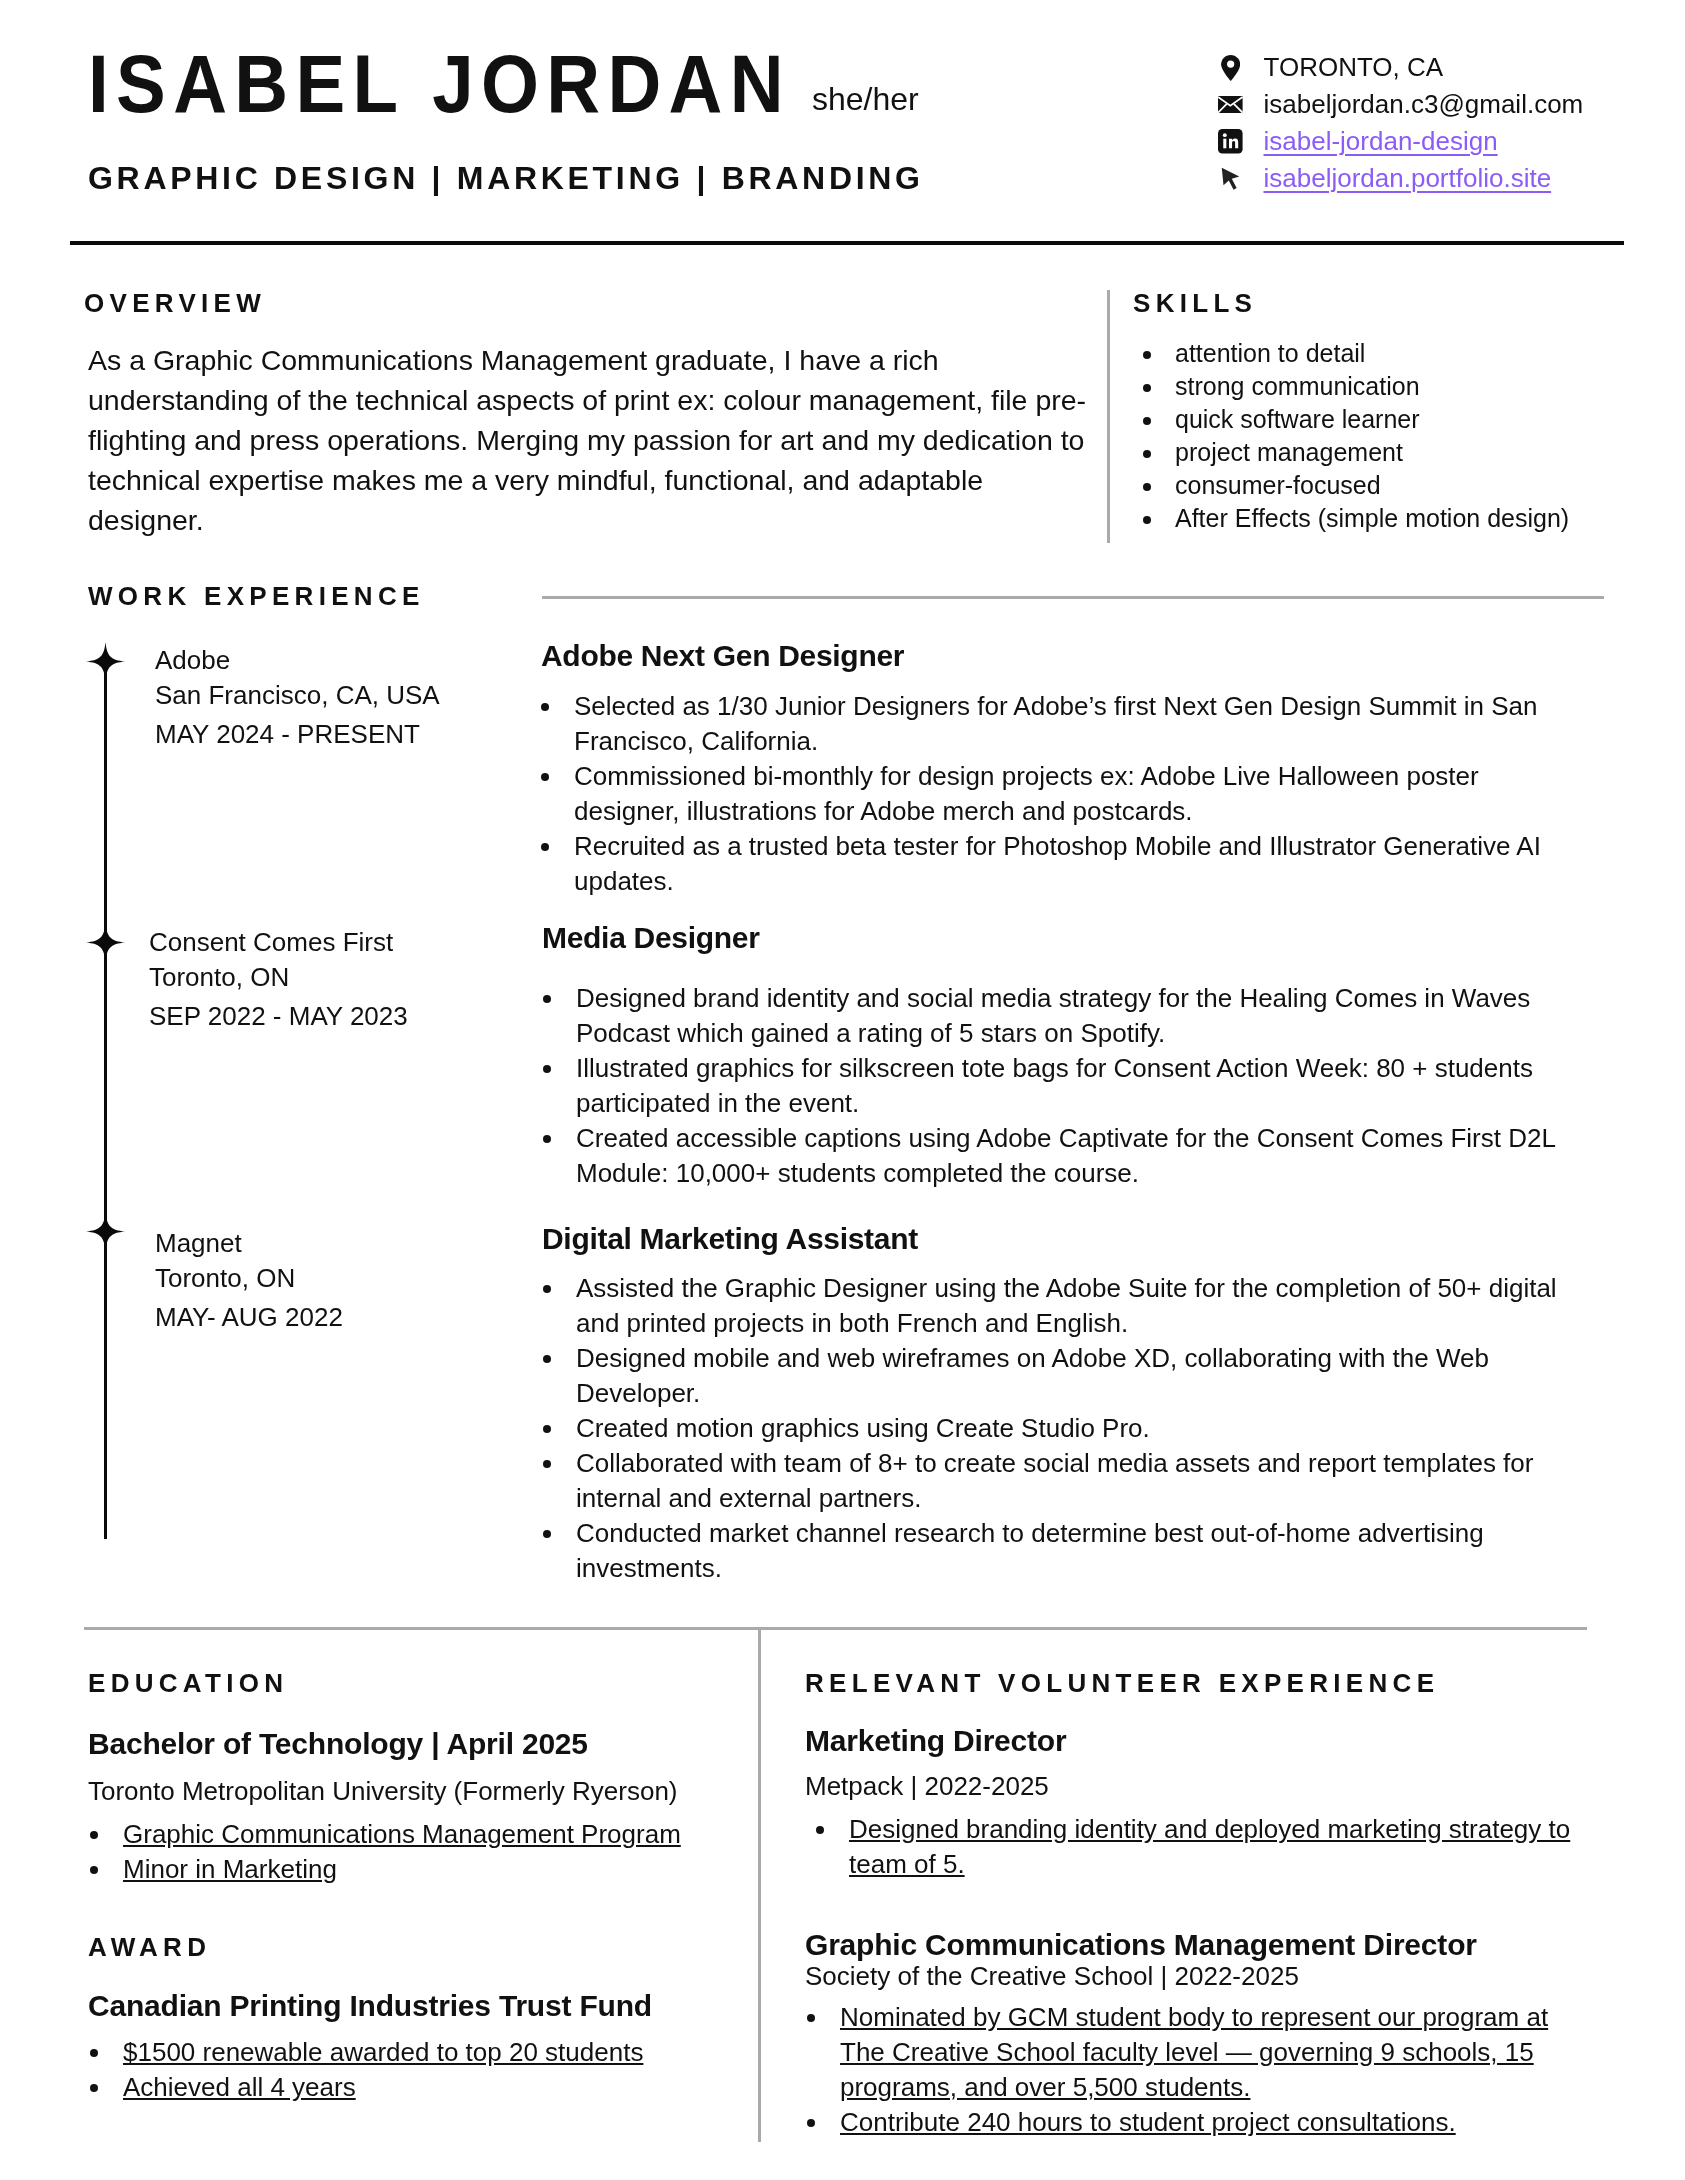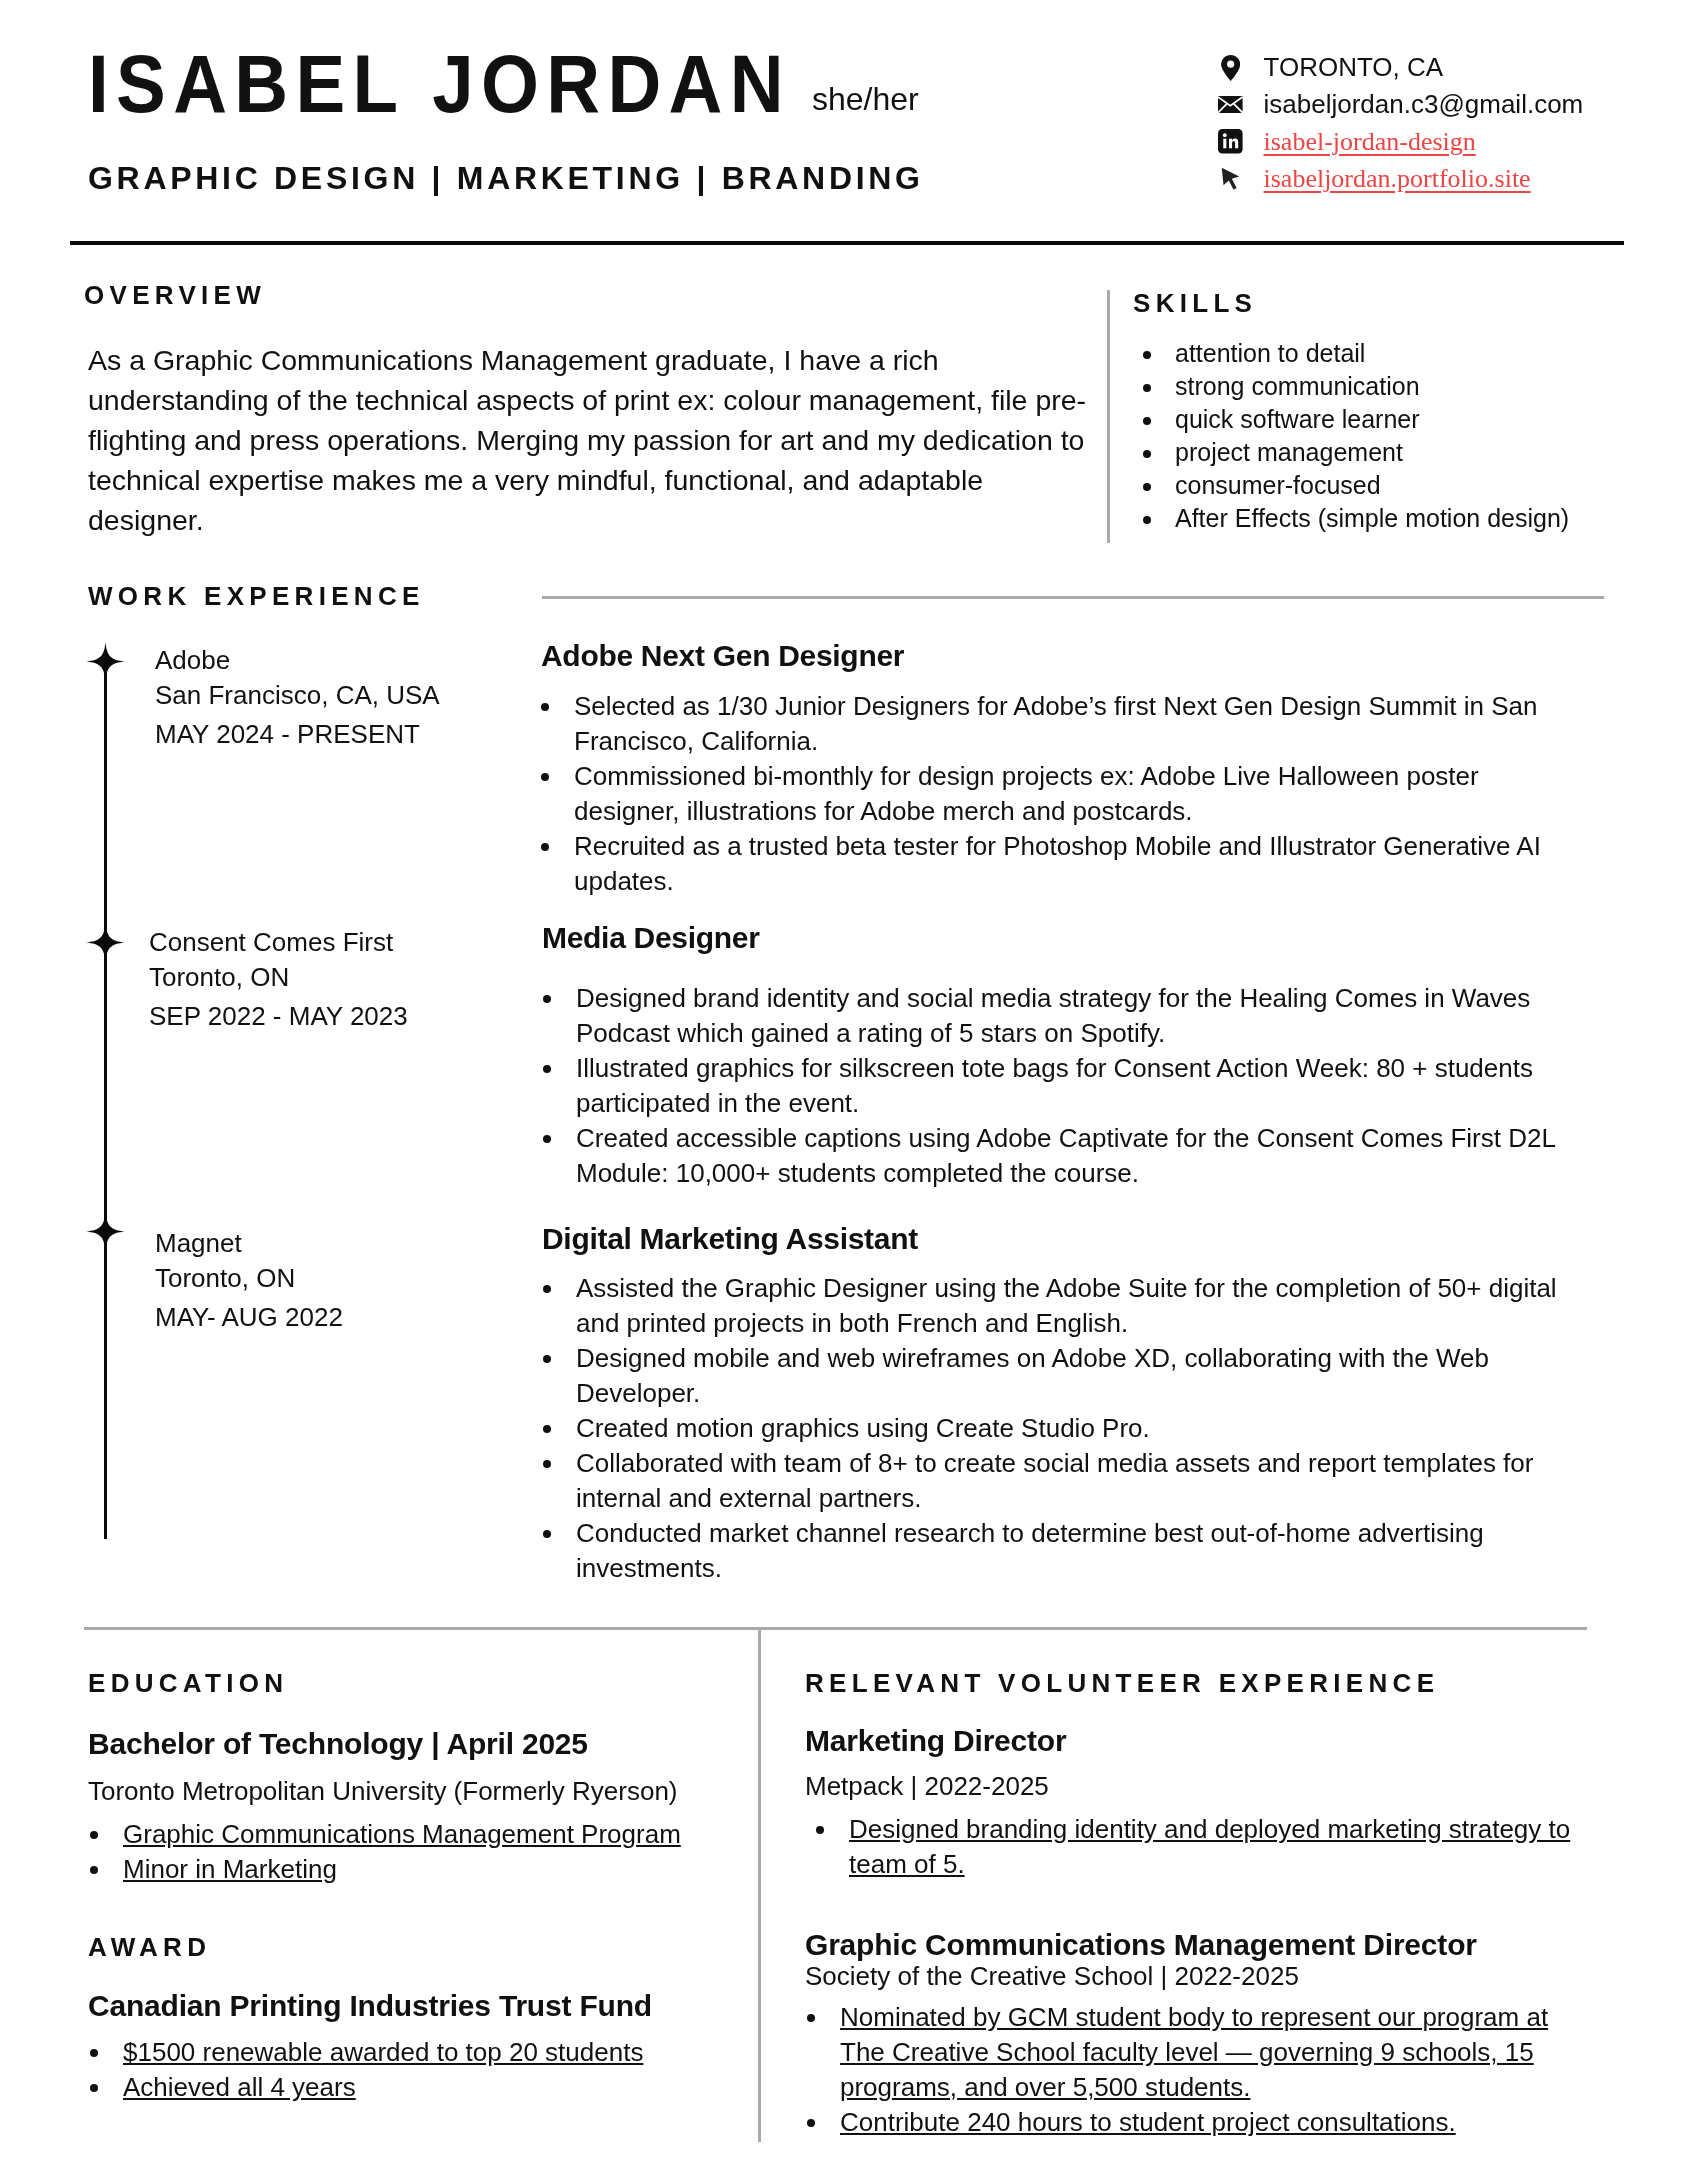--- a/index.html
+++ b/index.html
@@ -6,23 +6,23 @@
   body { width: 1685px; height: 2180px; position: relative; overflow: hidden; color: #111111;
          font-family: "Liberation Sans", "DejaVu Sans", sans-serif; }
   .abs { position: absolute; }
   .name { left: 88px; top: 44px; font-size: 81px; font-weight: 700; letter-spacing: 8px; line-height: 1; transform: scaleX(0.92); transform-origin: left top; white-space: nowrap; }
   .pronoun { left: 812px; top: 83px; font-size: 32px; line-height: 1; white-space: nowrap; }
   .tagline { left: 88px; top: 162px; font-size: 32px; font-weight: 700; letter-spacing: 3.7px; line-height: 1; white-space: nowrap; }
   .rule-thick { left: 70px; top: 241px; width: 1554px; height: 4.4px; background: #0a0a0a; }
   .contact { left: 1225px; top: 49px; }
   .contact-row { display: flex; align-items: center; height: 37px; font-size: 26px; white-space: nowrap; }
   .contact-row .ic { width: 28px; height: 28px; display: flex; align-items: center; justify-content: center; margin-right: 19.3px; margin-left: -8.8px; }
-  .contact-row a { color: #ef4444; text-decoration: underline; text-underline-offset: 3.5px; text-decoration-thickness: 1.8px; font-family: Liberation Serif, serif; }
+  .contact-row a { color: #8b5cf6; text-decoration: underline; text-underline-offset: 3.5px; text-decoration-thickness: 1.8px; }
   .sec-h { font-size: 26px; font-weight: 700; letter-spacing: 5.3px; line-height: 1; white-space: nowrap; }
-  .overview-h { left: 84px; top: 282px; }
+  .overview-h { left: 84px; top: 290px; }
   .overview-p { left: 88px; top: 340px; width: 1009px; font-size: 28.5px; line-height: 40px; margin: 0; }
   .vdiv1 { left: 1107px; top: 290px; width: 2.6px; height: 253px; background: #aaaaaa; }
   .skills-h { left: 1133px; top: 290px; }
   .skills-list { left: 1143px; top: 337px; margin: 0; padding: 0; list-style: none; font-size: 25px; line-height: 33px; }
   .bl { position: relative; padding-left: 32px; }
   .bl::before { content: ""; position: absolute; left: 0; top: 0.55em; width: 8px; height: 8px; border-radius: 50%; background: #111; }
   .work-h { left: 88px; top: 583px; }
   .work-rule { left: 542px; top: 596px; width: 1062px; height: 2.6px; background: #aaaaaa; }
   .timeline-line { left: 104px; top: 654px; width: 3.1px; height: 885px; background: #0a0a0a; }
   .star { width: 39px; height: 39px; }

